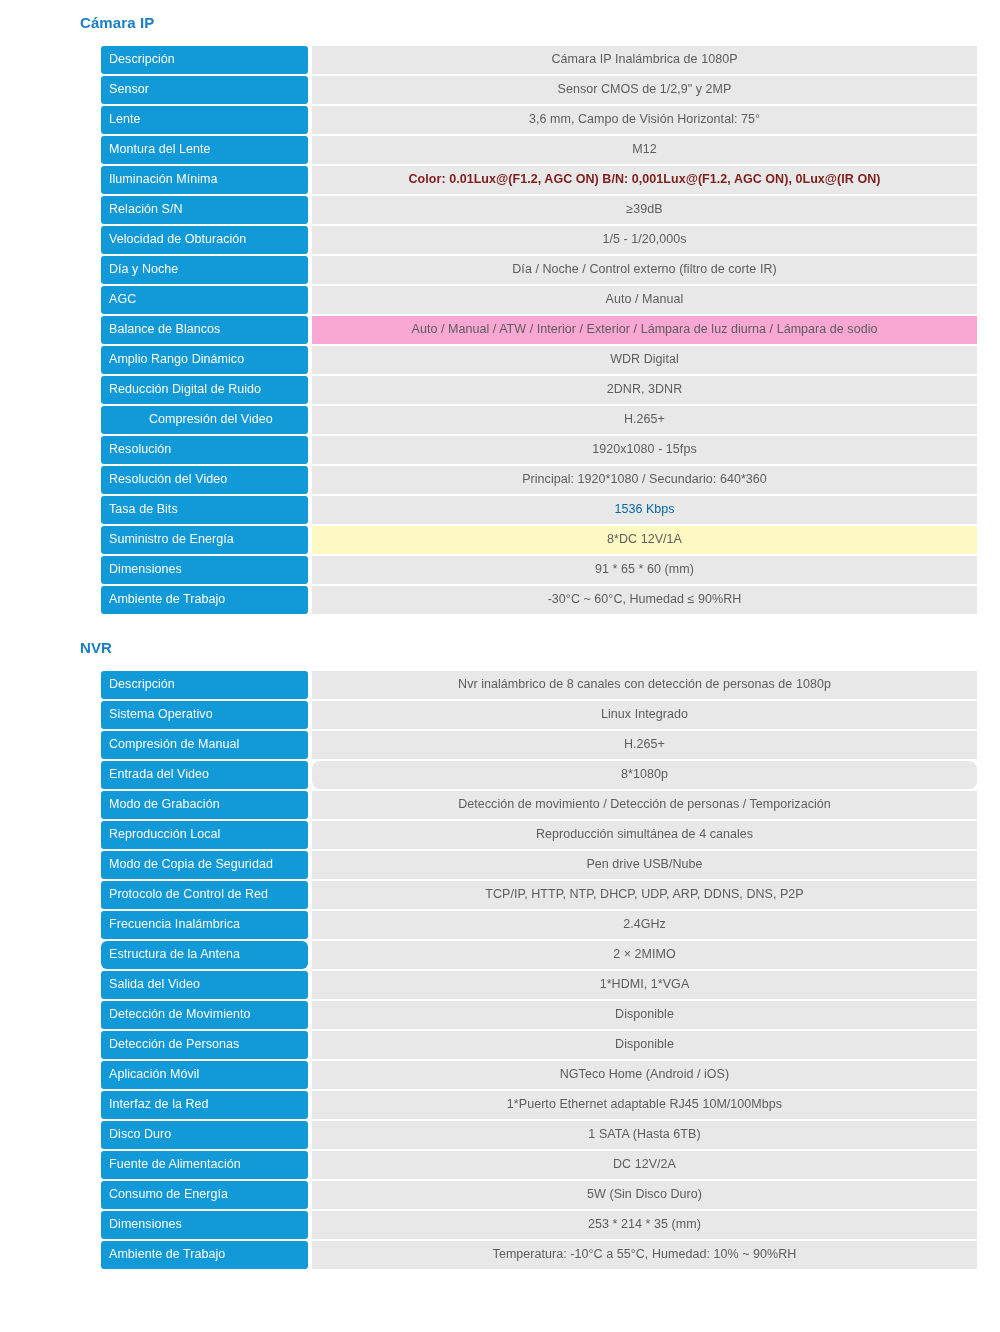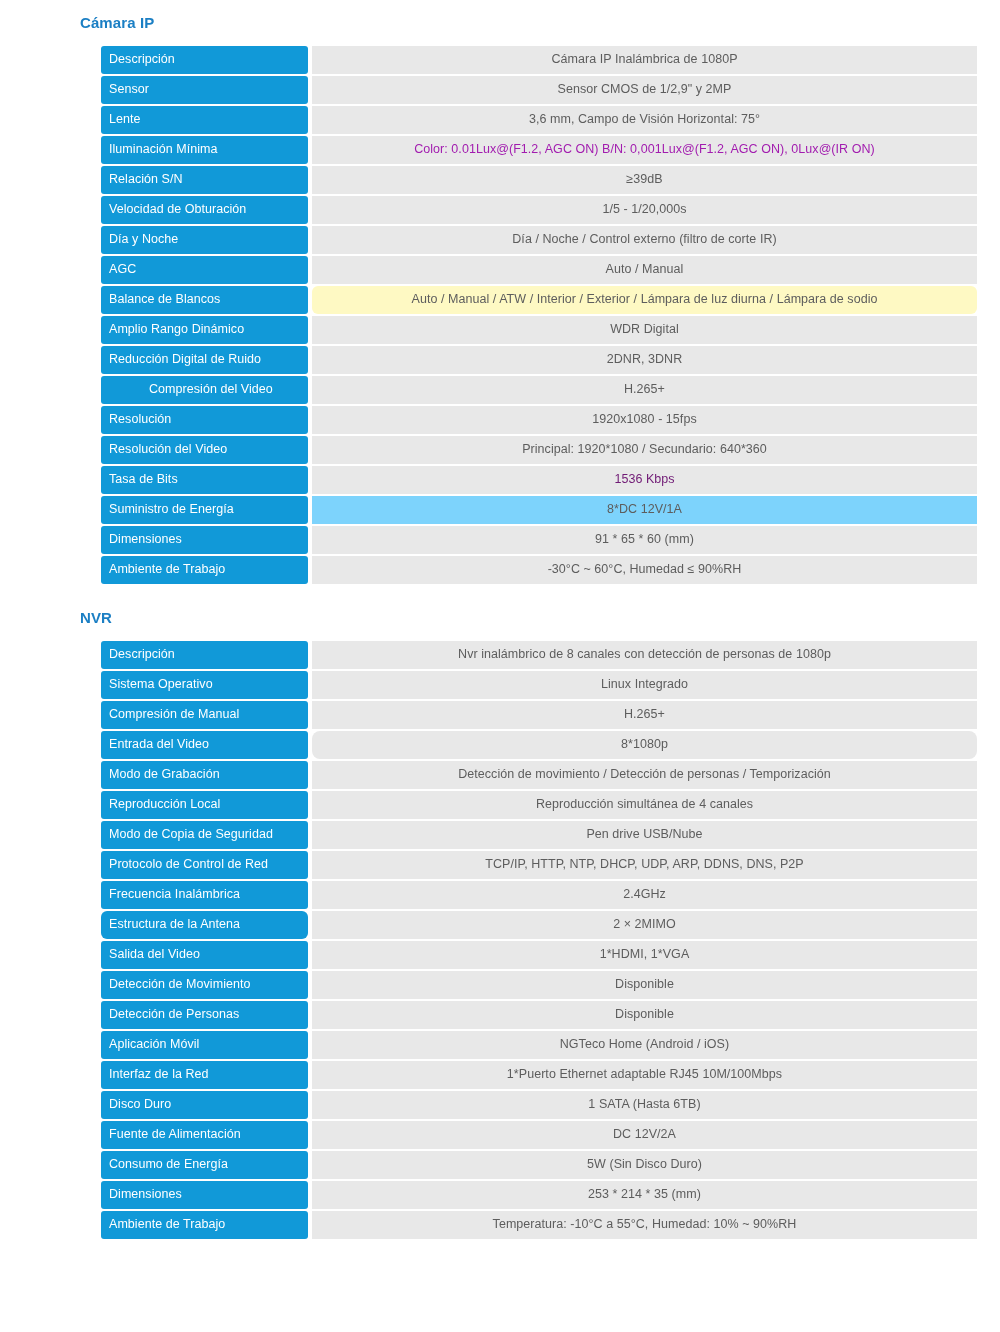--- a/index.html
+++ b/index.html
@@ -98,23 +98,28 @@
               <td class="label-cell" style="background: rgb(17, 153, 216); color: rgb(255, 255, 255);">Sensor</td>
               <td class="spacer-cell"></td>
               <td class="value-cell" style="background: rgb(232, 232, 232); color: rgb(93, 93, 93);">Sensor CMOS de 1/2,9" y 2MP</td>
             </tr>
             <tr>
               <td class="label-cell" style="background: rgb(17, 153, 216); color: rgb(255, 255, 255);">Lente</td>
               <td class="spacer-cell"></td>
               <td class="value-cell" style="background: rgb(232, 232, 232); color: rgb(93, 93, 93);">3,6 mm, Campo de Visión Horizontal: 75°</td>
             </tr>
             <tr>
+              <td class="label-cell" style="background: rgb(17, 153, 216); color: rgb(255, 255, 255);">Montura del Lente</td>
+              <td class="spacer-cell"></td>
+              <td class="value-cell" style="background: rgb(232, 232, 232); color: rgb(93, 93, 93);">M12</td>
+            </tr>
+            <tr>
               <td class="label-cell" style="background: rgb(17, 153, 216); color: rgb(255, 255, 255);">Iluminación Mínima</td>
               <td class="spacer-cell"></td>
-              <td class="value-cell" style="background: rgb(232, 232, 232); color: #a21caf;">Color: 0.01Lux@(F1.2, AGC ON) B/N: 0,001Lux@(F1.2, AGC ON), 0Lux@(IR ON)</td>
+              <td class="value-cell" style="background: rgb(232, 232, 232); color: #7f1d1d; font-weight: bold;">Color: 0.01Lux@(F1.2, AGC ON) B/N: 0,001Lux@(F1.2, AGC ON), 0Lux@(IR ON)</td>
             </tr>
             <tr>
               <td class="label-cell" style="background: rgb(17, 153, 216); color: rgb(255, 255, 255);">Relación S/N</td>
               <td class="spacer-cell"></td>
               <td class="value-cell" style="background: rgb(232, 232, 232); color: rgb(93, 93, 93);">≥39dB</td>
             </tr>
             <tr>
               <td class="label-cell" style="background: rgb(17, 153, 216); color: rgb(255, 255, 255);">Velocidad de Obturación</td>
               <td class="spacer-cell"></td>
               <td class="value-cell" style="background: rgb(232, 232, 232); color: rgb(93, 93, 93); margin-left: 32px;">1/5 - 1/20,000s</td>
@@ -125,21 +130,21 @@
               <td class="value-cell" style="background: rgb(232, 232, 232); color: rgb(93, 93, 93);">Día / Noche / Control externo (filtro de corte IR)</td>
             </tr>
             <tr>
               <td class="label-cell" style="background: rgb(17, 153, 216); color: rgb(255, 255, 255);">AGC</td>
               <td class="spacer-cell"></td>
               <td class="value-cell" style="background: rgb(232, 232, 232); color: rgb(93, 93, 93);">Auto / Manual</td>
             </tr>
             <tr>
               <td class="label-cell" style="background: rgb(17, 153, 216); color: rgb(255, 255, 255);">Balance de Blancos</td>
               <td class="spacer-cell"></td>
-              <td class="value-cell" style="background: #fef9c3; color: rgb(93, 93, 93); border-radius: 6px;">Auto / Manual / ATW / Interior / Exterior / Lámpara de luz diurna / Lámpara de sodio</td>
+              <td class="value-cell" style="background: #f9a8d4; color: rgb(93, 93, 93);">Auto / Manual / ATW / Interior / Exterior / Lámpara de luz diurna / Lámpara de sodio</td>
             </tr>
             <tr>
               <td class="label-cell" style="background: rgb(17, 153, 216); color: rgb(255, 255, 255);">Amplio Rango Dinámico</td>
               <td class="spacer-cell"></td>
               <td class="value-cell" style="background: rgb(232, 232, 232); color: rgb(93, 93, 93);">WDR Digital</td>
             </tr>
             <tr>
               <td class="label-cell" style="background: rgb(17, 153, 216); color: rgb(255, 255, 255);">Reducción Digital de Ruido</td>
               <td class="spacer-cell"></td>
               <td class="value-cell" style="background: rgb(232, 232, 232); color: rgb(93, 93, 93);">2DNR, 3DNR</td>
@@ -155,26 +160,26 @@
               <td class="value-cell" style="background: rgb(232, 232, 232); color: rgb(93, 93, 93);">1920x1080 - 15fps</td>
             </tr>
             <tr>
               <td class="label-cell" style="background: rgb(17, 153, 216); color: rgb(255, 255, 255);">Resolución del Video</td>
               <td class="spacer-cell"></td>
               <td class="value-cell" style="background: rgb(232, 232, 232); color: rgb(93, 93, 93);">Principal: 1920*1080 / Secundario: 640*360</td>
             </tr>
             <tr>
               <td class="label-cell" style="background: rgb(17, 153, 216); color: rgb(255, 255, 255);">Tasa de Bits</td>
               <td class="spacer-cell"></td>
-              <td class="value-cell" style="background: rgb(232, 232, 232); color: #701a75;">1536 Kbps</td>
+              <td class="value-cell" style="background: rgb(232, 232, 232); color: #0369a1;">1536 Kbps</td>
             </tr>
             <tr>
               <td class="label-cell" style="background: rgb(17, 153, 216); color: rgb(255, 255, 255);">Suministro de Energía</td>
               <td class="spacer-cell"></td>
-              <td class="value-cell" style="background: #7dd3fc; color: rgb(93, 93, 93);">8*DC 12V/1A</td>
+              <td class="value-cell" style="background: #fef9c3; color: rgb(93, 93, 93);">8*DC 12V/1A</td>
             </tr>
             <tr>
               <td class="label-cell" style="background: rgb(17, 153, 216); color: rgb(255, 255, 255);">Dimensiones</td>
               <td class="spacer-cell"></td>
               <td class="value-cell" style="background: rgb(232, 232, 232); color: rgb(93, 93, 93);">91 * 65 * 60 (mm)</td>
             </tr>
             <tr>
               <td class="label-cell" style="background: rgb(17, 153, 216); color: rgb(255, 255, 255);">Ambiente de Trabajo</td>
               <td class="spacer-cell"></td>
               <td class="value-cell" style="background: rgb(232, 232, 232); color: rgb(93, 93, 93);">-30°C ~ 60°C, Humedad ≤ 90%RH</td>

